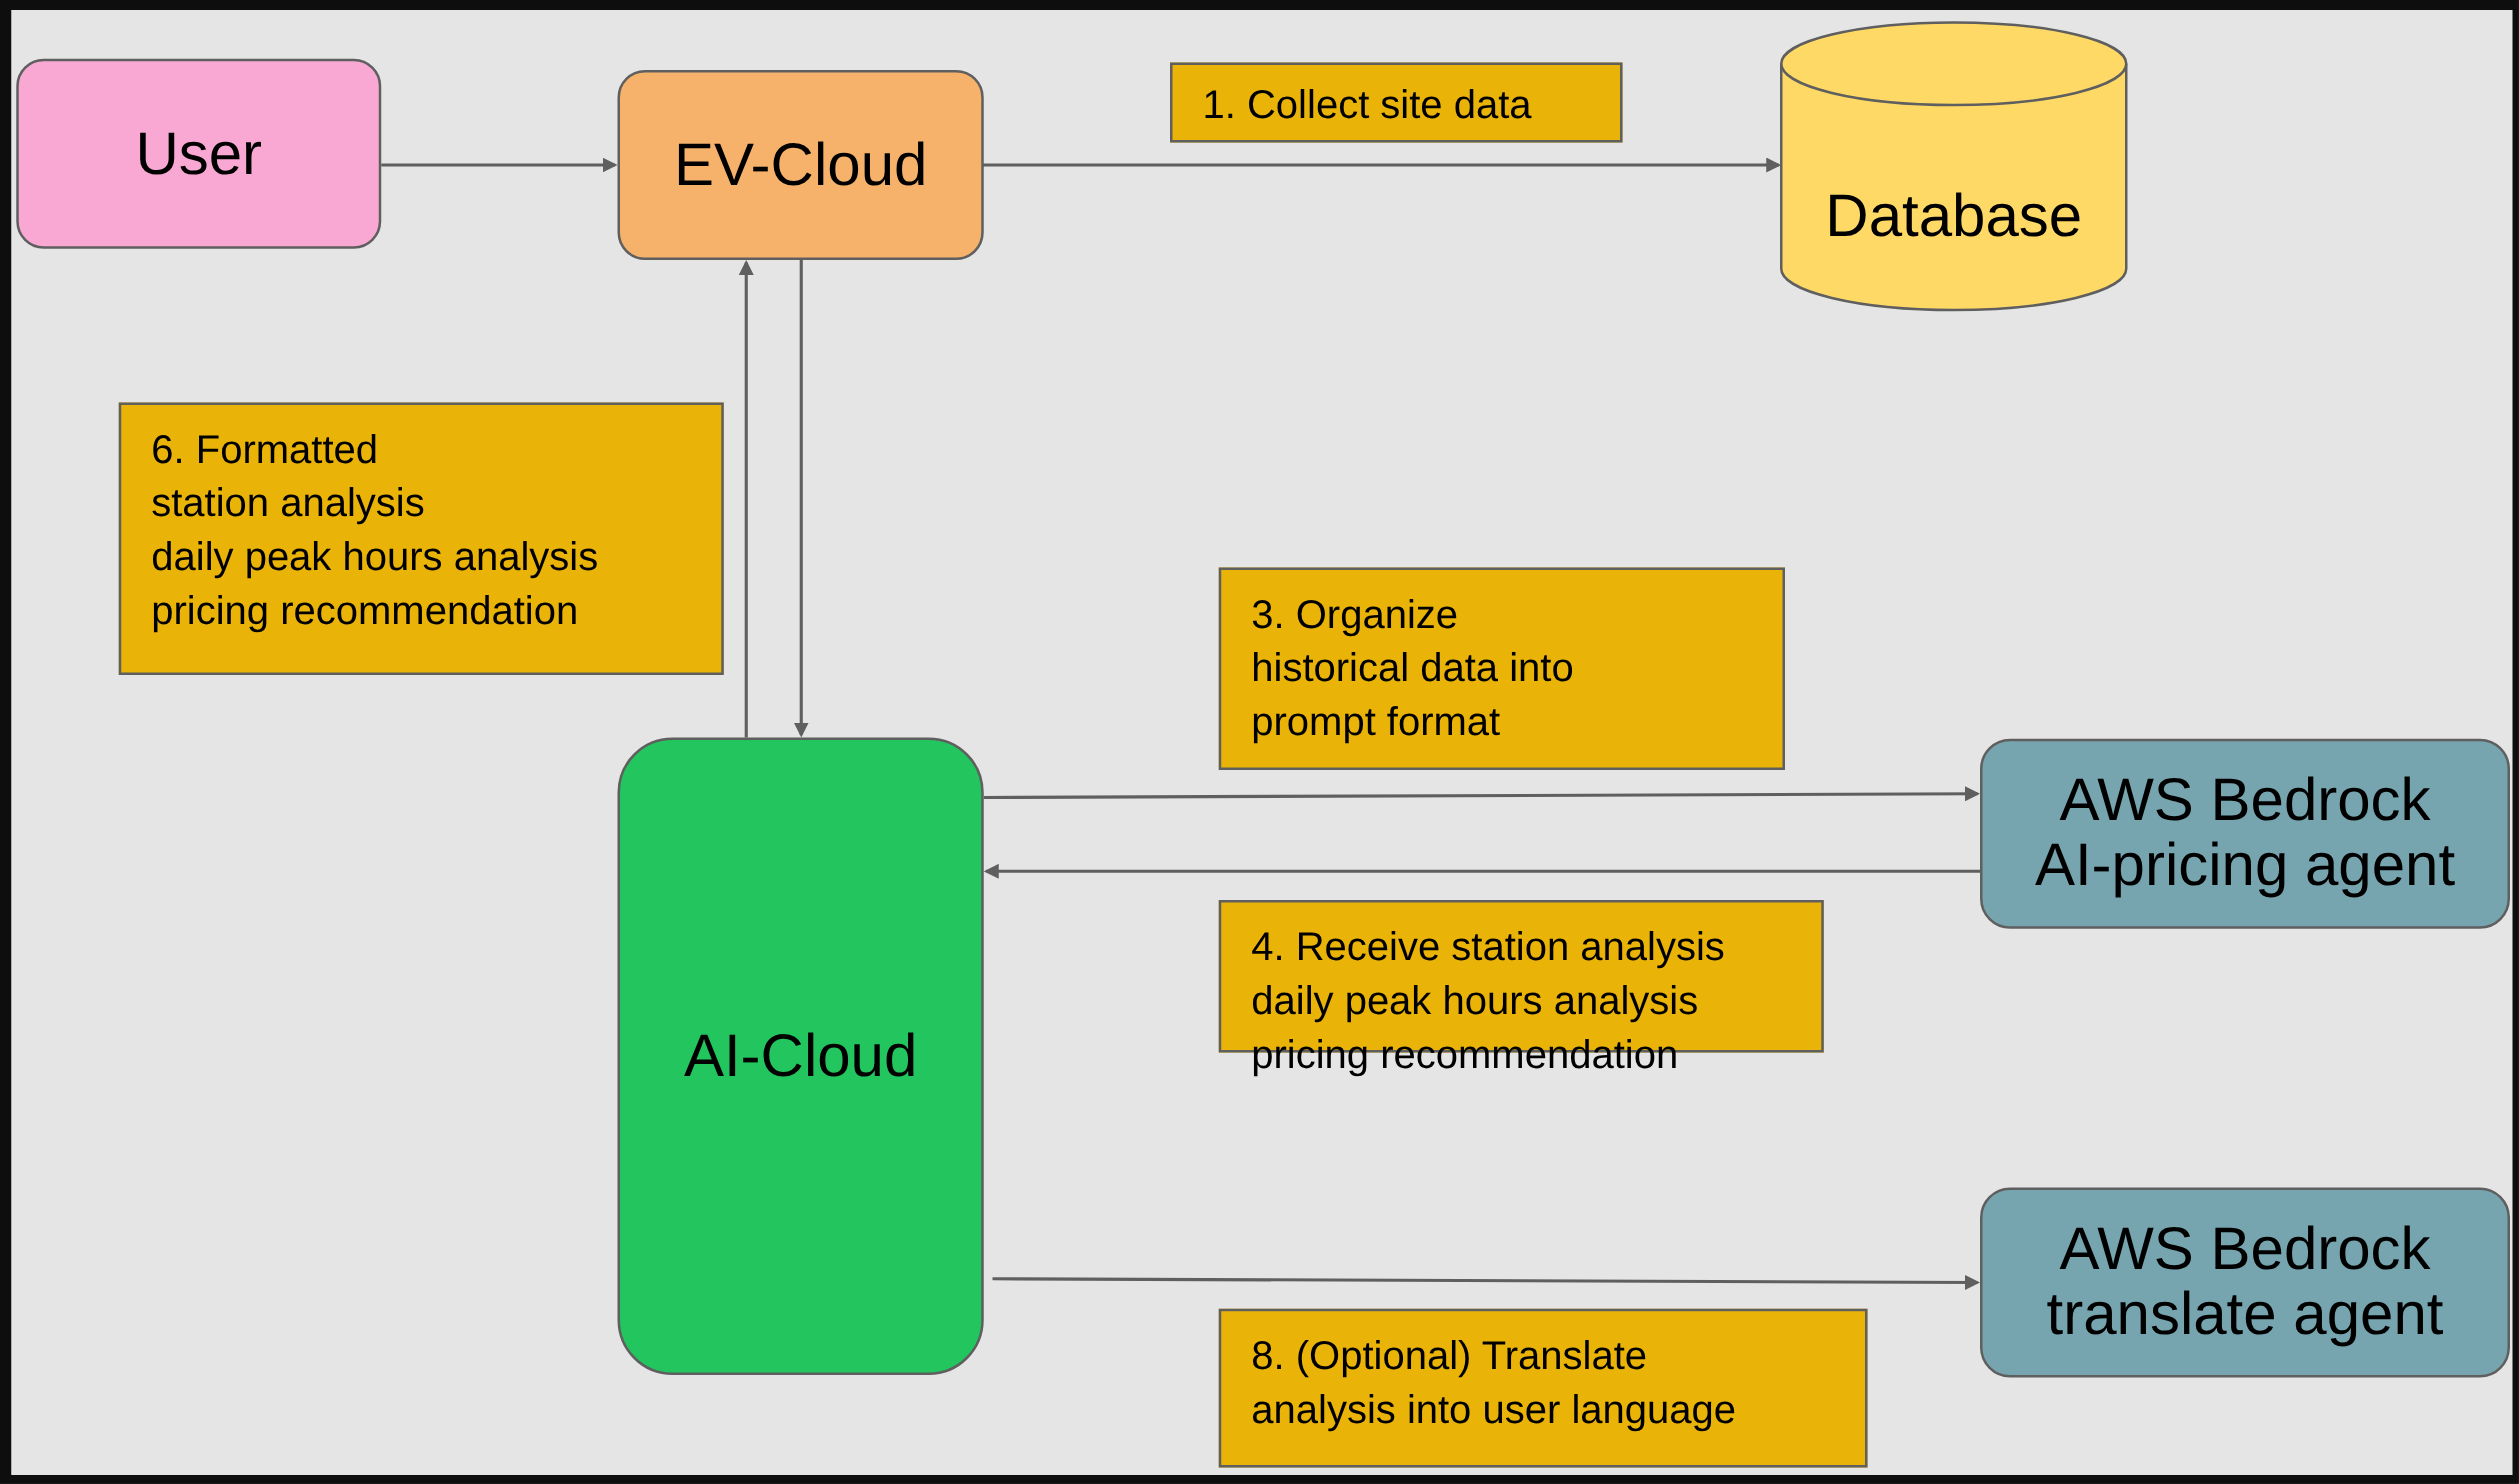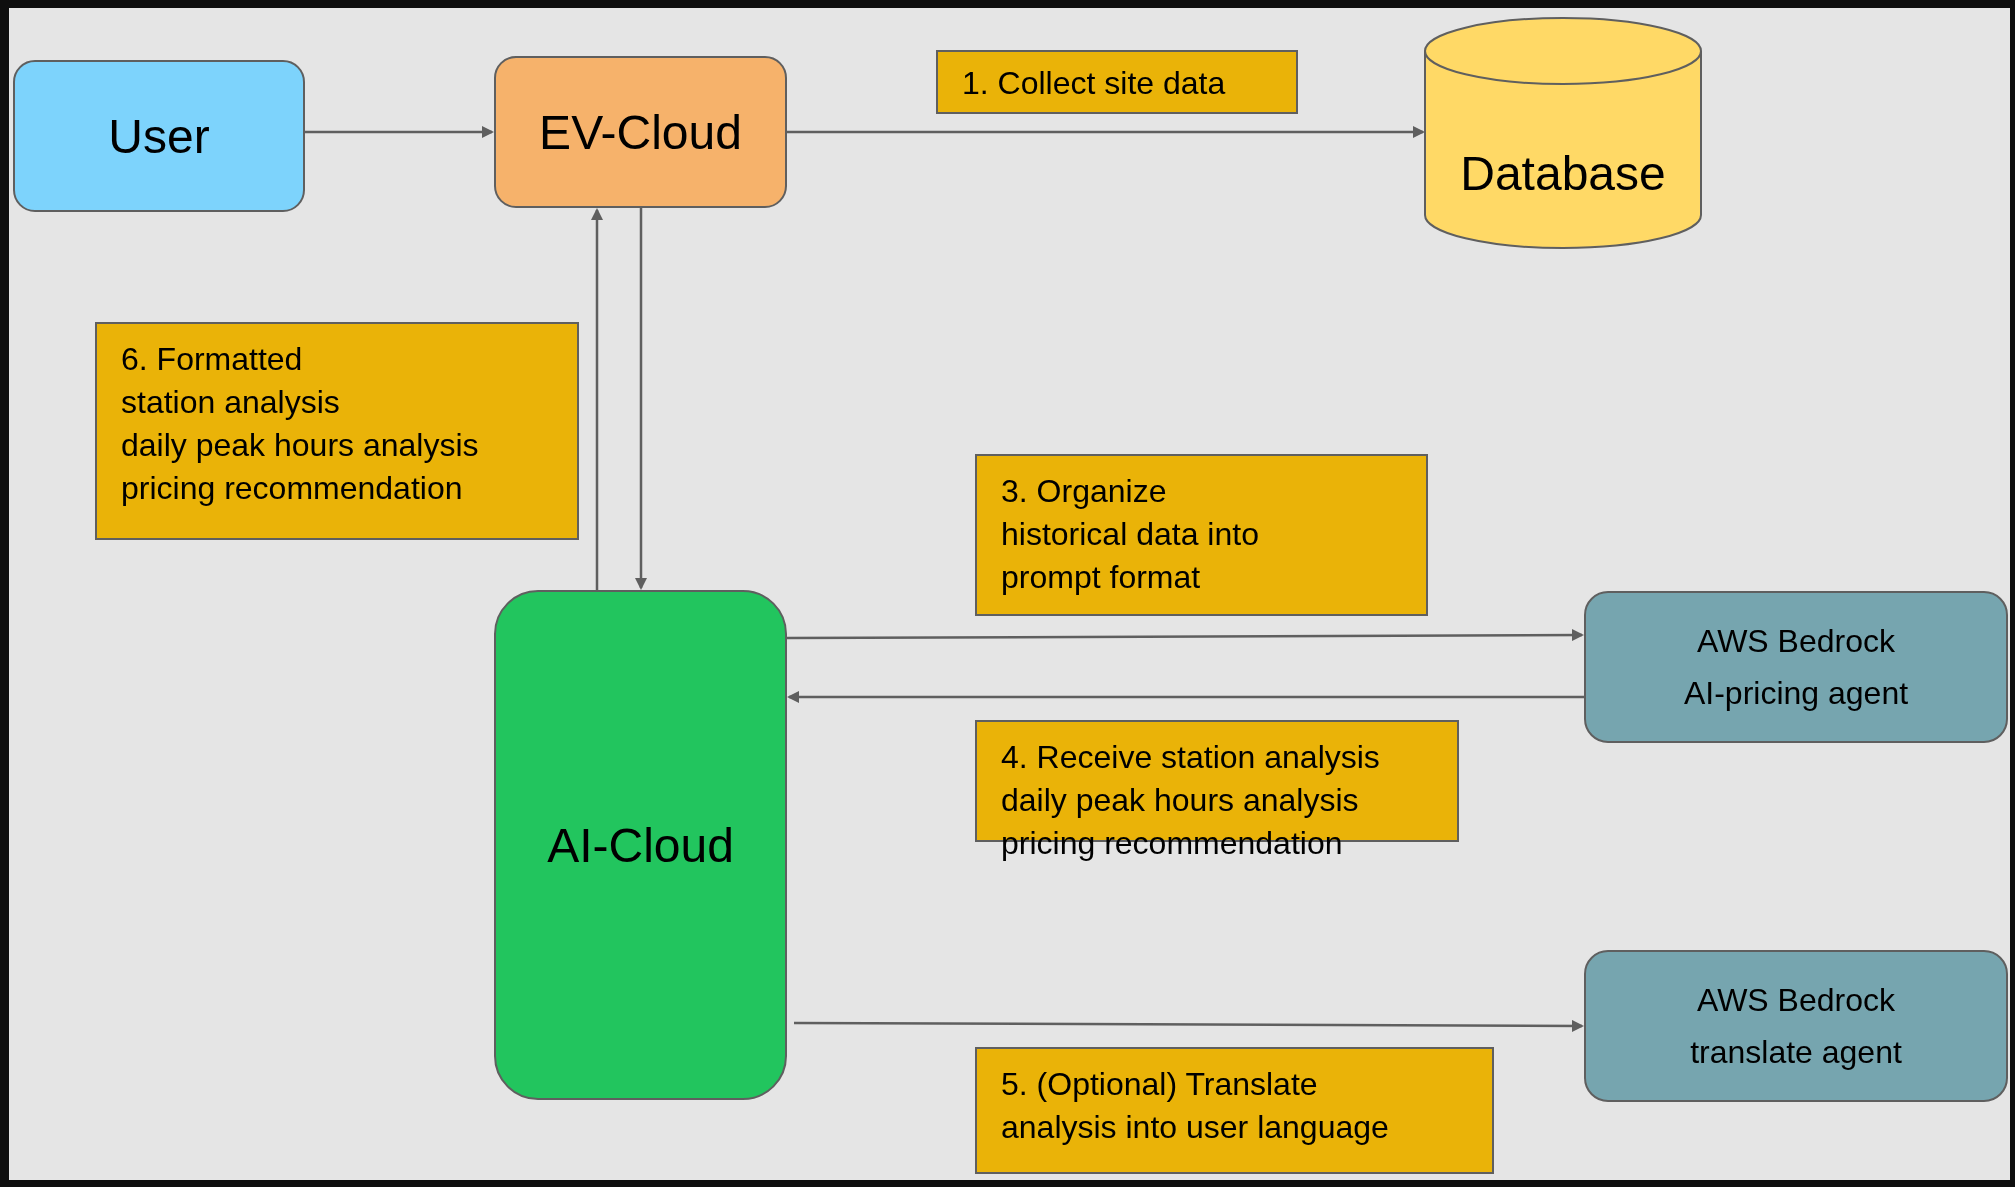--- a/index.html
+++ b/index.html
@@ -2,21 +2,21 @@
 <html><head>
 <meta charset="utf-8">
 <style>
   html,body{margin:0;padding:0;background:#0e0e0e;}
   body{width:2015px;height:1187px;position:relative;overflow:hidden;font-family:"Liberation Sans",sans-serif;}
   #canvas{position:absolute;left:9px;top:8px;width:2001px;height:1172px;background:#e5e5e5;}
   svg{position:absolute;left:0;top:0;}
   .node{position:absolute;box-sizing:border-box;border:2px solid #5f5f5f;display:flex;align-items:center;justify-content:center;text-align:center;color:#000;border-radius:24px;}
   .note{position:absolute;box-sizing:border-box;background:#eab308;border:2px solid #5f5f5f;color:#000;font-size:32px;line-height:43px;padding:14px 24px;white-space:pre;}
   .big{font-size:48px;}
-  .mid{font-size:32px;line-height:52px;}
+  .mid{font-size:48px;line-height:52px;}
 </style>
 </head>
 <body>
 
 <div id="canvas">
   <svg width="2001" height="1172">
     <defs>
       <marker id="ah" markerWidth="12" markerHeight="12" refX="10" refY="6" orient="auto" markerUnits="userSpaceOnUse">
         <path d="M0,0 L12,6 L0,12 z" fill="#5f5f5f"></path>
       </marker>
@@ -29,21 +29,21 @@
       <line x1="778" y1="630" x2="1573" y2="627" marker-end="url(#ah)"></line>
       <line x1="1575" y1="689" x2="780" y2="689" marker-end="url(#ah)"></line>
       <line x1="785" y1="1015" x2="1573" y2="1018" marker-end="url(#ah)"></line>
     </g>
     <g>
       <path d="M1416,43 L1416,207 A138,33 0 0 0 1692,207 L1692,43" fill="#ffd966" stroke="#5f5f5f" stroke-width="2"></path>
       <ellipse cx="1554" cy="43" rx="138" ry="33" fill="#ffd966" stroke="#5f5f5f" stroke-width="2"></ellipse>
     </g>
   </svg>
 
-  <div class="node big" style="left:4px;top:52px;width:292px;height:152px;background:#7dd3fc;border-radius:22px;">
+  <div class="node big" style="left:4px;top:39px;width:292px;height:152px;background:#f9a8d4;border-radius:22px;">
       <span>User</span>
     </div>
 
   <div class="node big" style="left:485px;top:48px;width:293px;height:152px;background:#f6b26b;border-radius:22px;">
       <span>EV-Cloud</span>
     </div>
 
   <div class="node big" style="left:1416px;top:110px;width:276px;height:110px;border:none;background:transparent;">
       <span>Database</span>
     </div>
@@ -58,19 +58,19 @@
   <div class="node mid" style="left:1575px;top:942px;width:424px;height:152px;background:#76a5af;white-space:pre;"><span>AWS Bedrock
 translate agent</span></div>
 
   <div class="note" style="left:927px;top:42px;width:362px;height:64px;padding:6px 24px;line-height:50px;">1. Collect site data</div>
   <div class="note" style="left:966px;top:446px;width:453px;height:162px;">3. Organize
 historical data into
 prompt format</div>
   <div class="note" style="left:966px;top:712px;width:484px;height:122px;">4. Receive station analysis
 daily peak hours analysis
 pricing recommendation</div>
-  <div class="note" style="left:966px;top:1039px;width:519px;height:127px;">5. (Optional) Translate
+  <div class="note" style="left:966px;top:1039px;width:519px;height:127px;">8. (Optional) Translate
 analysis into user language</div>
   <div class="note" style="left:86px;top:314px;width:484px;height:218px;">6. Formatted
 station analysis
 daily peak hours analysis
 pricing recommendation</div>
 </div>
 
 </body></html>

